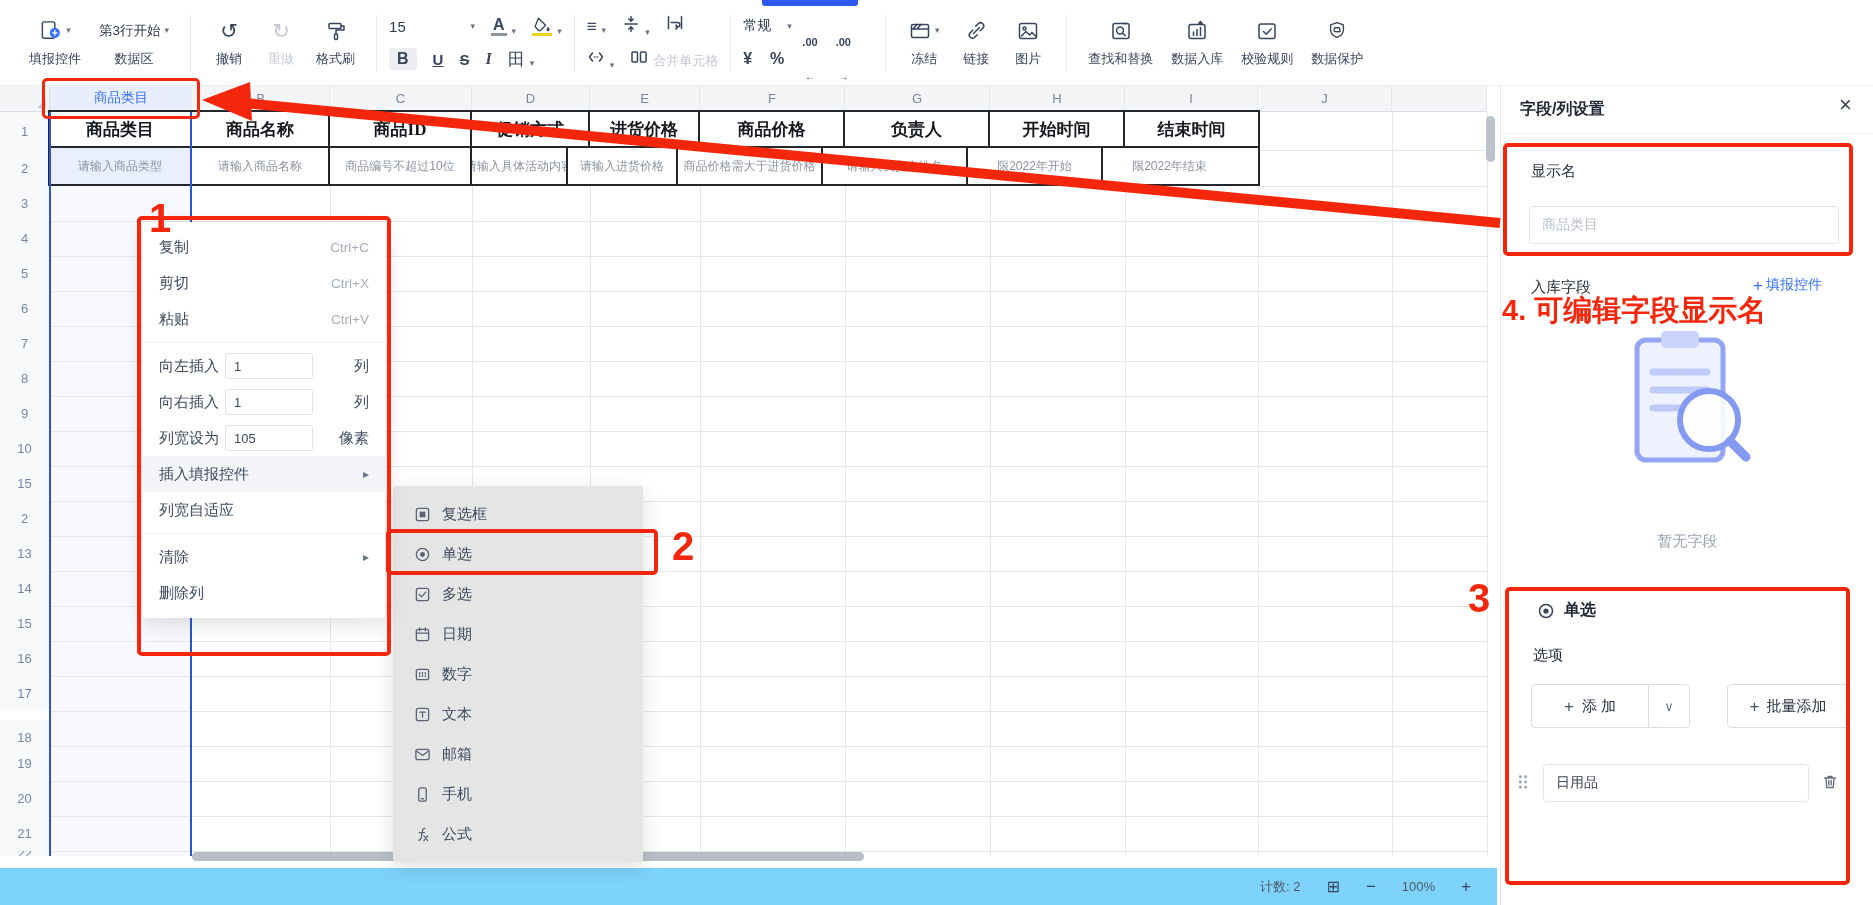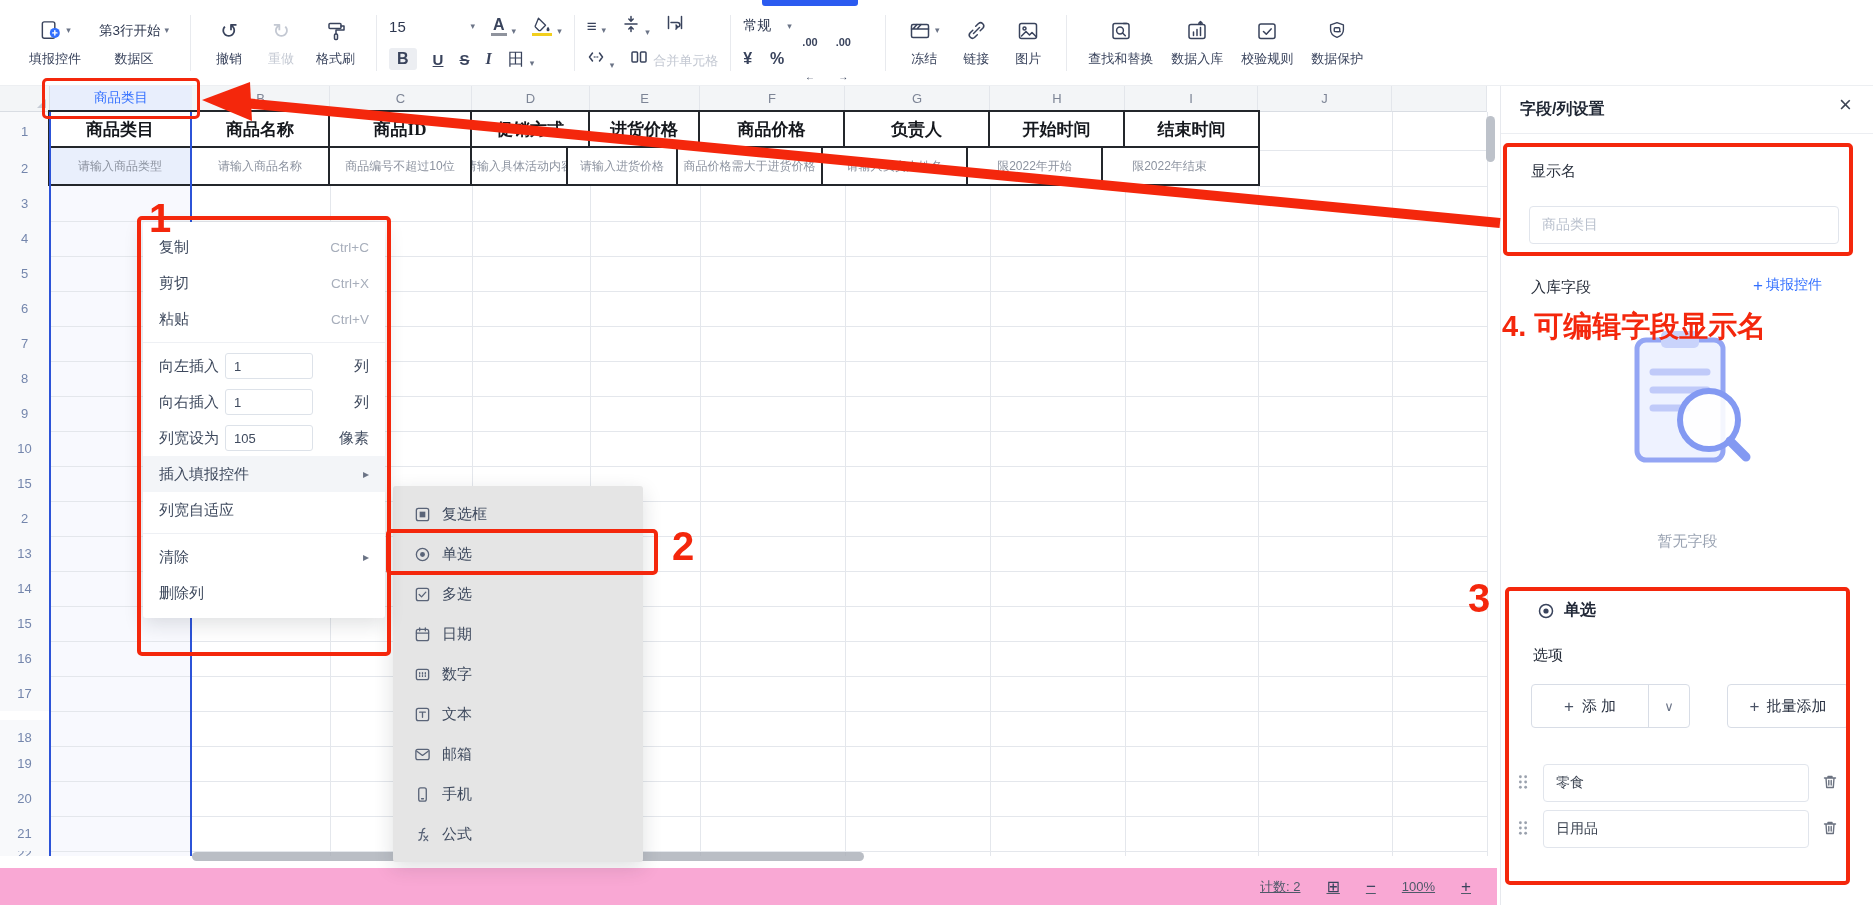--- a/index.html
+++ b/index.html
@@ -91,28 +91,28 @@
 .batch-btn{position:absolute;left:226px;top:598px;width:122px;height:44px;border:1px solid #d8dde6;border-radius:4px;display:flex;align-items:center;justify-content:center;gap:7px;font-size:15px;color:#2a3242;}
 .plus{font-size:17px;color:#4a5366;line-height:1;}
 .opts-list{position:absolute;left:0;top:678px;width:373px;}
 .opt-row{position:relative;height:38px;margin-bottom:8px;}
 .opt-handle{position:absolute;left:15px;top:9px;width:16px;height:20px;color:#9aa1ad;}
 .opt-input{position:absolute;left:42px;top:0;width:266px;height:38px;border:1px solid #e1e5ec;border-radius:4px;display:flex;align-items:center;padding-left:12px;font-size:14px;color:#3a4250;}
 .opt-trash{position:absolute;left:320px;top:9px;width:20px;height:20px;color:#6b7280;}
 .opt-handle svg,.opt-trash svg{stroke:currentColor;fill:none;stroke-width:1.4;stroke-linecap:round;stroke-linejoin:round;}
 
 
-.statusbar{position:absolute;left:0;top:868px;width:1497px;height:37px;background:#f9a8d4;display:flex;align-items:center;justify-content:flex-end;gap:26px;padding-right:26px;font-size:13px;color:#4e5969;z-index:10;text-decoration:underline;}
+.statusbar{position:absolute;left:0;top:868px;width:1497px;height:37px;background:#7dd3fc;display:flex;align-items:center;justify-content:flex-end;gap:26px;padding-right:26px;font-size:13px;color:#4e5969;z-index:10;}
 .sb-ico{font-size:16px;color:#39435c;}
 .sb-zoomctl{font-size:17px;color:#39435c;}
 
 
 .rb{position:absolute;border:4px solid #f4270c;border-radius:5px;z-index:60;pointer-events:none;}
 .annum{position:absolute;color:#f4270c;font-size:40px;font-weight:700;z-index:61;line-height:1;}
-.annote{position:absolute;left:1502px;top:291px;color:#f4270c;font-size:29px;font-weight:700;white-space:nowrap;z-index:61;margin-top:16px;}
+.annote{position:absolute;left:1502px;top:291px;color:#f4270c;font-size:29px;font-weight:700;white-space:nowrap;z-index:61;}
 .arrow-overlay{position:absolute;left:0;top:0;z-index:58;pointer-events:none;}
 </style>
 </head>
 <body>
 
 <div class="app">
 
   <div class="toolbar">
     <div class="tab-indicator"></div>
 
@@ -615,36 +615,20 @@
           <div class="opt-handle"><svg viewBox="0 0 16 20" width="14" height="18">
               <g fill="currentColor" stroke="none">
                 <circle cx="5" cy="4" r="1.6"></circle>
                 <circle cx="11" cy="4" r="1.6"></circle>
                 <circle cx="5" cy="10" r="1.6"></circle>
                 <circle cx="11" cy="10" r="1.6"></circle>
                 <circle cx="5" cy="16" r="1.6"></circle>
                 <circle cx="11" cy="16" r="1.6"></circle>
               </g>
             </svg></div>
-          <div class="opt-input">零食</div>
-          <div class="opt-trash"><svg viewBox="0 0 18 18" width="18" height="18">
-              <path d="M3.5 5h11M7 5V3.5h4V5M5 5l.7 9.5h6.6L13 5M7.8 7.5v4.5M10.2 7.5v4.5"></path>
-            </svg></div>
-        </div>
-        <div class="opt-row">
-          <div class="opt-handle"><svg viewBox="0 0 16 20" width="14" height="18">
-              <g fill="currentColor" stroke="none">
-                <circle cx="5" cy="4" r="1.6"></circle>
-                <circle cx="11" cy="4" r="1.6"></circle>
-                <circle cx="5" cy="10" r="1.6"></circle>
-                <circle cx="11" cy="10" r="1.6"></circle>
-                <circle cx="5" cy="16" r="1.6"></circle>
-                <circle cx="11" cy="16" r="1.6"></circle>
-              </g>
-            </svg></div>
           <div class="opt-input">日用品</div>
           <div class="opt-trash"><svg viewBox="0 0 18 18" width="18" height="18">
               <path d="M3.5 5h11M7 5V3.5h4V5M5 5l.7 9.5h6.6L13 5M7.8 7.5v4.5M10.2 7.5v4.5"></path>
             </svg></div>
         </div>
       </div>
   </div>
 
   <div class="statusbar">
     <span>计数: 2</span>

